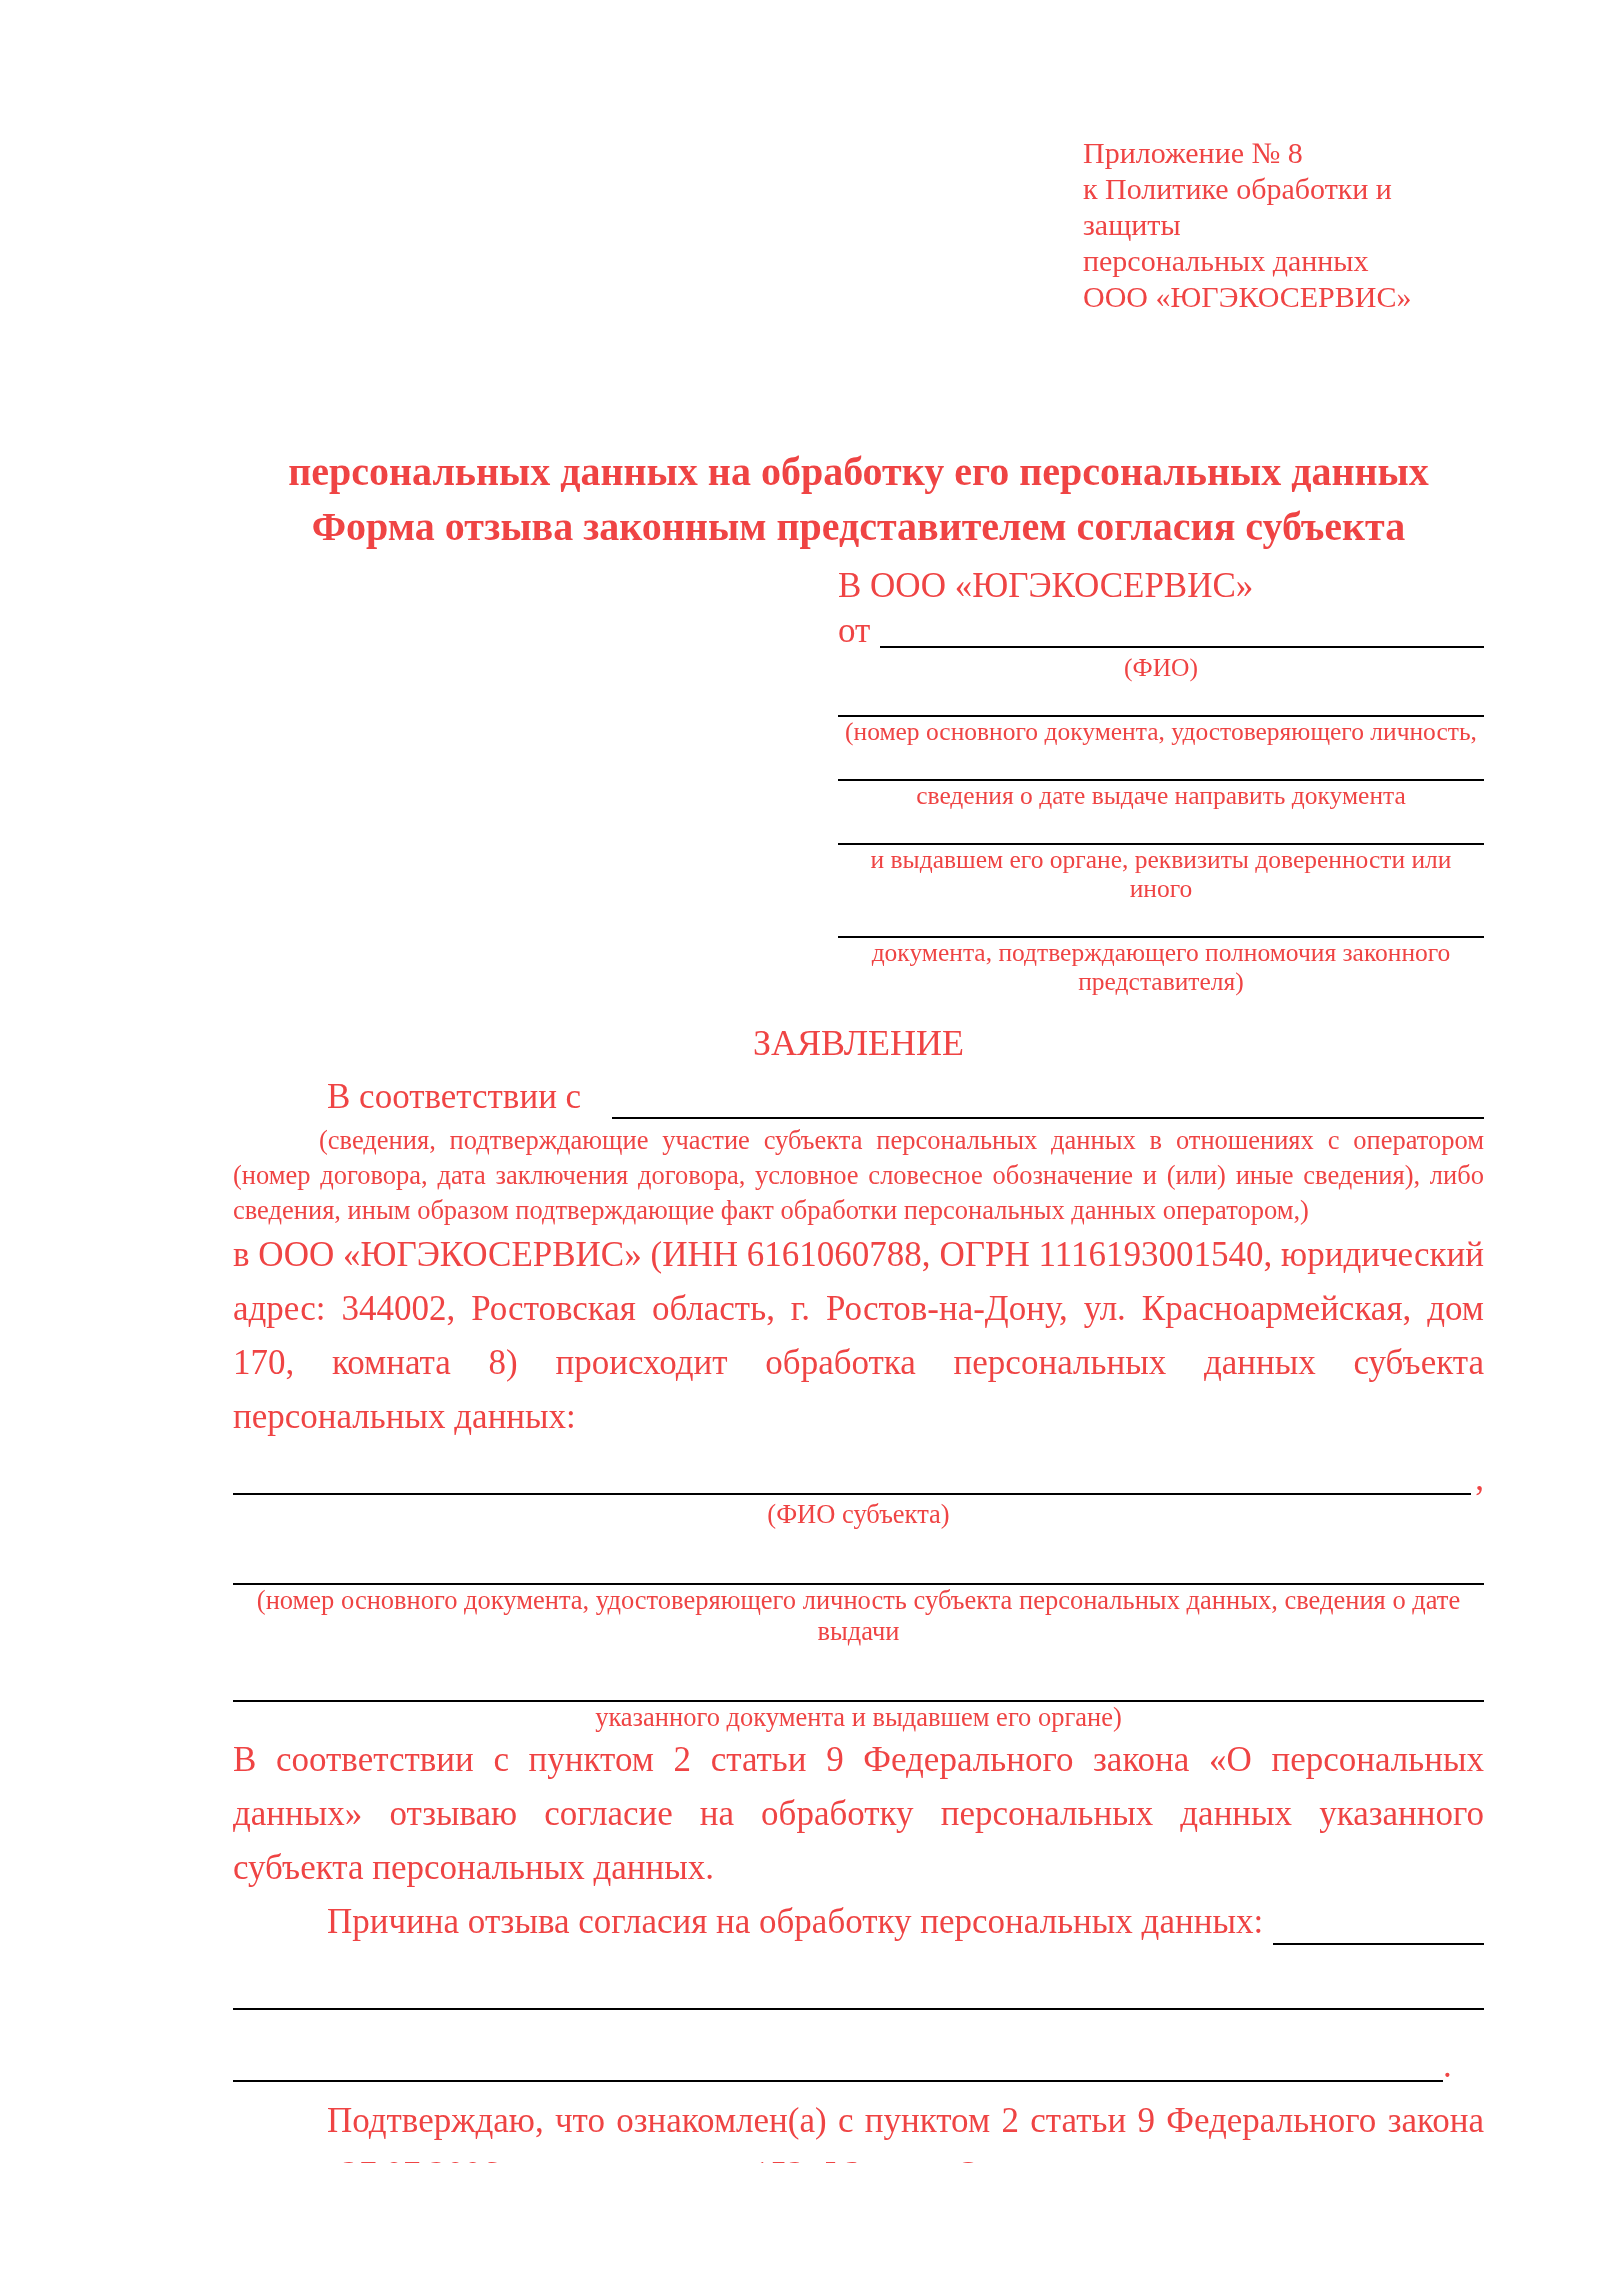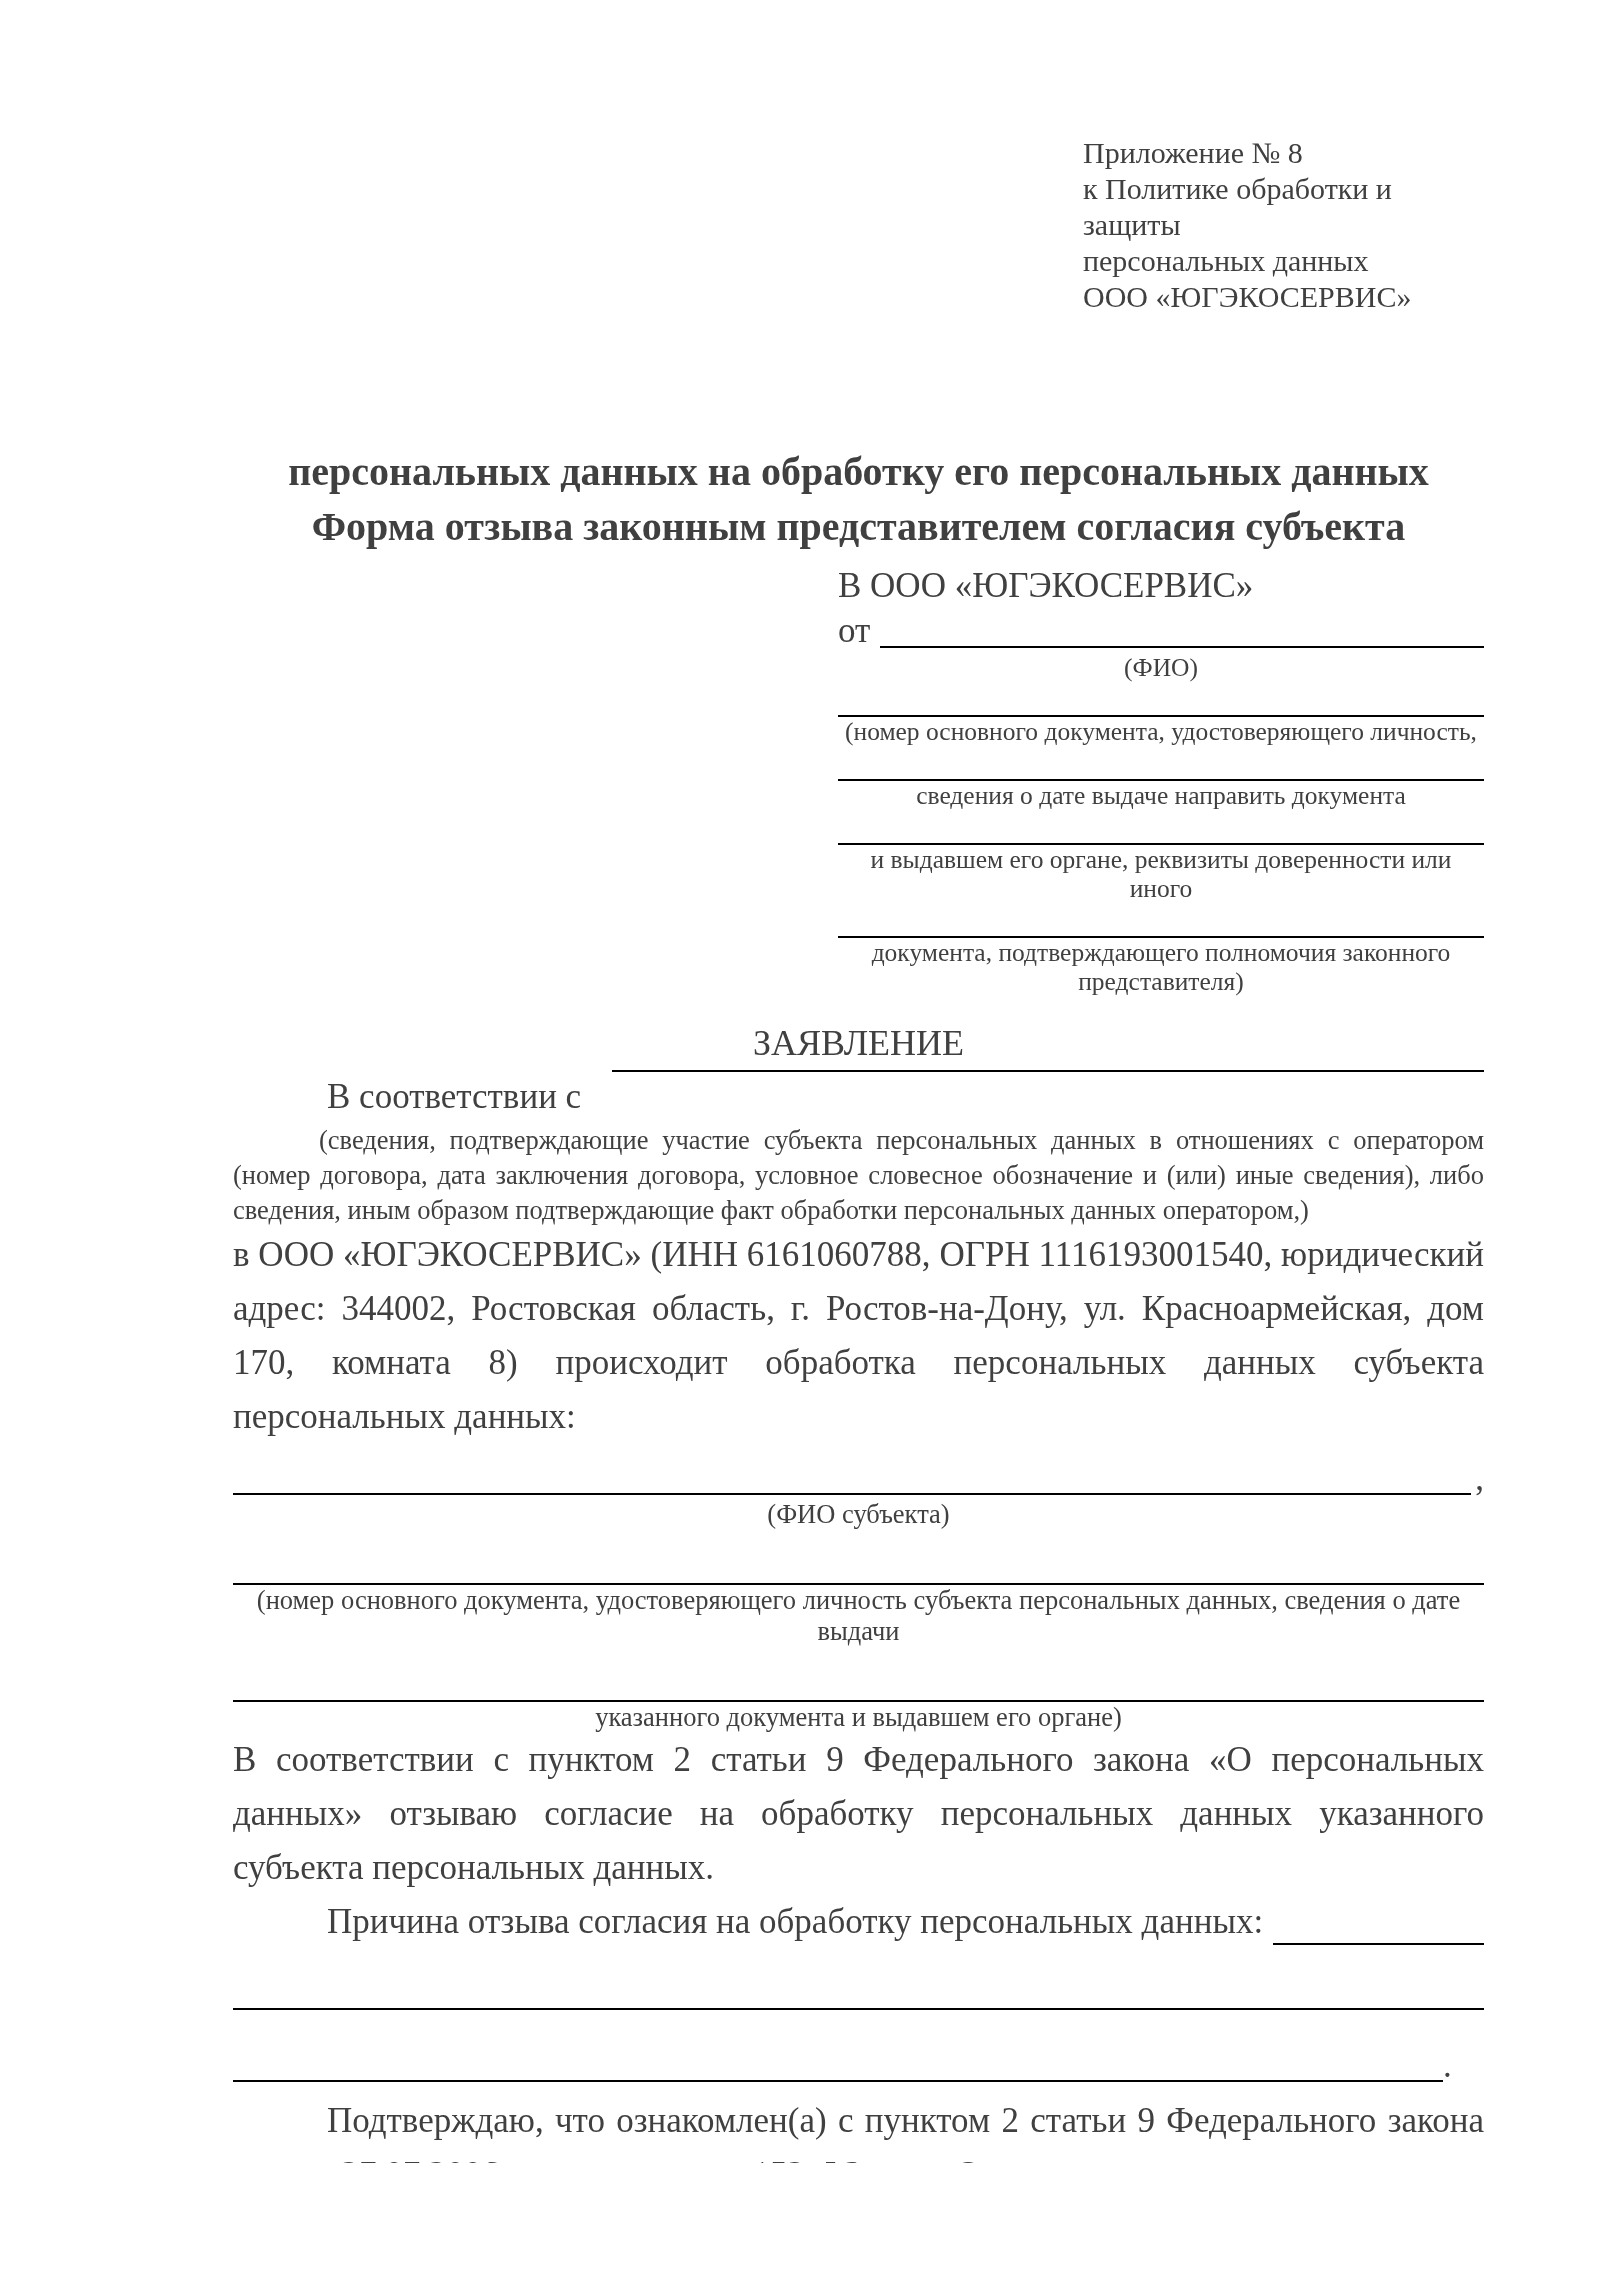--- a/index.html
+++ b/index.html
@@ -1,21 +1,21 @@
 <!DOCTYPE html>
 <html lang="ru"><head>
 <meta charset="utf-8">
 <style>
   html, body { margin: 0; padding: 0; background: #ffffff; }
   .page {
     position: relative;
     width: 1621px;
     height: 2163px;
     background: #ffffff;
-    color: #404040;
+    color: #ef4444;
     font-family: "Liberation Serif", "DejaVu Serif", serif;
     padding: 135px 137px 0 233px;
     box-sizing: border-box;
     overflow: hidden;
   }
 
   
   .appendix { margin-left: 850px; width: 412px; font-size: 30px; line-height: 36px; }
 
   
@@ -24,21 +24,21 @@
   
   .addressee { margin-left: 605px; width: 646px; margin-top: 9px; font-size: 35px; }
   .addr-to { line-height: 45px; }
   .from-row { display: flex; align-items: flex-end; line-height: 45px; }
   .grow-line { flex: 1 1 auto; height: 0; border-bottom: 2.9px solid #000; margin-bottom: 4.9px; margin-left: 9.8px; }
   .cap { font-size: 25.5px; line-height: 29px; text-align: center; }
   .fline { height: 33px; border-bottom: 2.9px solid #000; }
 
   
   .heading { margin-top: 23.5px; text-align: center; font-size: 36px; line-height: 47px; }
-  .intro-row { margin-top: 3.9px; padding-left: 94px; display: flex; align-items: flex-start; font-size: 35px; line-height: 53px; gap: 21px; }
+  .intro-row { margin-top: 3.9px; padding-left: 94px; display: flex; align-items: flex-end; font-size: 35px; line-height: 53px; gap: 21px; }
   .note { margin: 0; font-size: 26.5px; line-height: 35px; text-align: justify; text-indent: 86px; }
   .para { margin: 0; font-size: 35px; line-height: 54px; text-align: justify; }
   .para.indent { text-indent: 94px; }
   .para.stretch-last { text-align-last: justify; }
 
   .subj-row { display: flex; align-items: flex-end; font-size: 35px; height: 55px; }
   .subj-row .grow-line { margin-left: 0; margin-right: 3.9px; }
   .cap-main { font-size: 26.5px; line-height: 31px; text-align: center; }
   .fline2 { height: 53px; border-bottom: 2.9px solid #000; }
 

